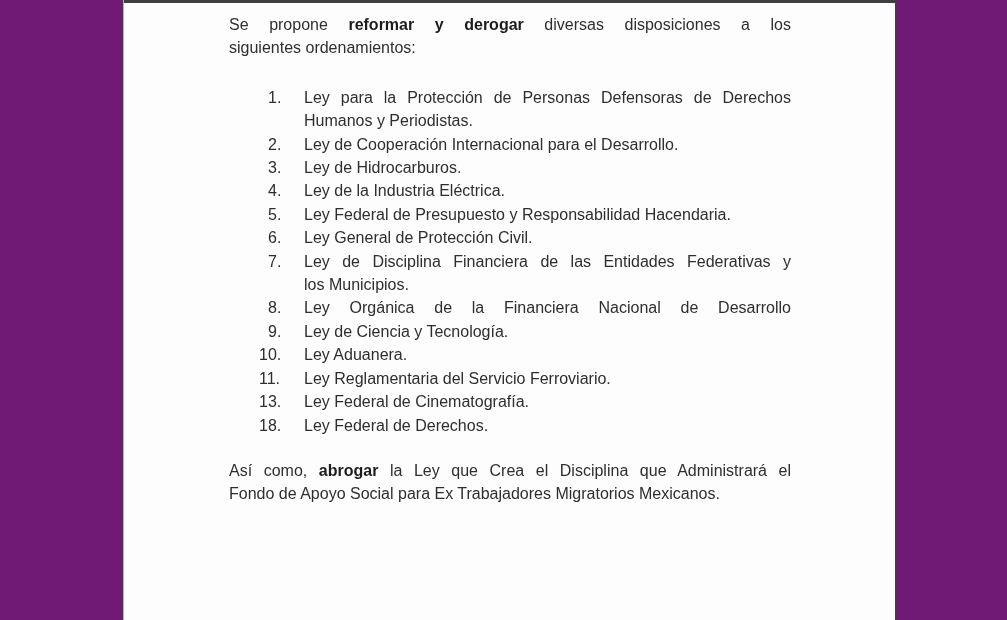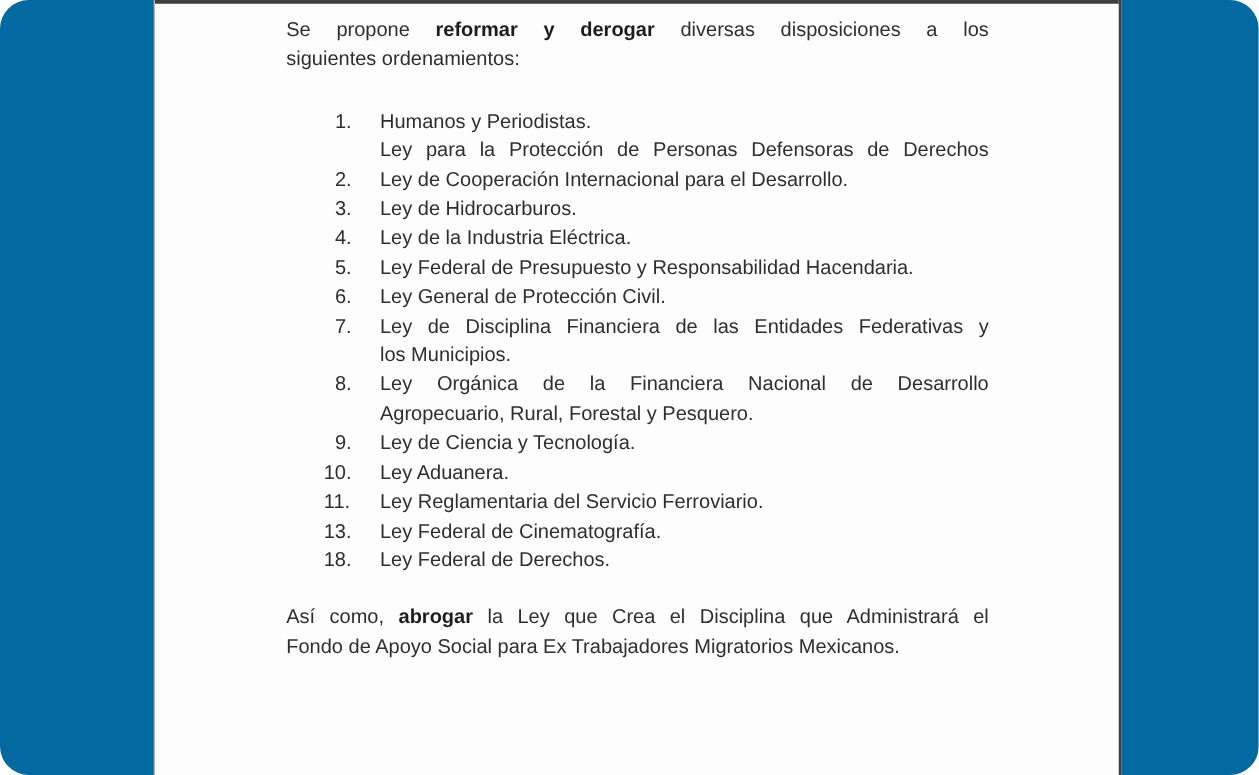--- a/index.html
+++ b/index.html
@@ -7,22 +7,21 @@
     padding: 0;
     width: 1007px;
     height: 620px;
     overflow: hidden;
     font-family: "Liberation Sans", "DejaVu Sans", sans-serif;
   }
   .viewer {
     position: relative;
     width: 1007px;
     height: 620px;
-    background: #0369a1;
-    border-radius: 23px;
+    background: #701a75;
   }
   .page {
     position: absolute;
     left: 123px;
     top: 0;
     width: 774px;
     height: 620px;
     background: #fdfdfd;
     border-left: 1px solid rgba(40,44,48,0.35);
     border-right: 2px solid #3c4043;
@@ -82,22 +81,22 @@
     <div class="content">
 
       <div class="intro">
         <span class="pline jl"><span>Se propone </span><b>reformar y derogar</b><span> diversas disposiciones a los</span></span>
         <span class="pline">siguientes ordenamientos:</span>
       </div>
 
       <ol class="law-list">
         <li class="law-item d1">
           <span class="num">1.</span>
+          <div class="line jl">Ley para la Protección de Personas Defensoras de Derechos</div>
           <div class="line">Humanos y Periodistas.</div>
-          <div class="line jl">Ley para la Protección de Personas Defensoras de Derechos</div>
         </li>
         <li class="law-item d1">
           <span class="num">2.</span>
           <div class="line">Ley de Cooperación Internacional para el Desarrollo.</div>
         </li>
         <li class="law-item d1">
           <span class="num">3.</span>
           <div class="line">Ley de Hidrocarburos.</div>
         </li>
         <li class="law-item d1">
@@ -113,21 +112,20 @@
           <div class="line">Ley General de Protección Civil.</div>
         </li>
         <li class="law-item d1">
           <span class="num">7.</span>
           <div class="line jl">Ley de Disciplina Financiera de las Entidades Federativas y</div>
           <div class="line">los Municipios.</div>
         </li>
         <li class="law-item d1">
           <span class="num">8.</span>
           <div class="line jl">Ley Orgánica de la Financiera Nacional de Desarrollo</div>
-          <div class="line">Agropecuario, Rural, Forestal y Pesquero.</div>
         </li>
         <li class="law-item d1">
           <span class="num">9.</span>
           <div class="line">Ley de Ciencia y Tecnología.</div>
         </li>
         <li class="law-item">
           <span class="num">10.</span>
           <div class="line">Ley Aduanera.</div>
         </li>
         <li class="law-item">

